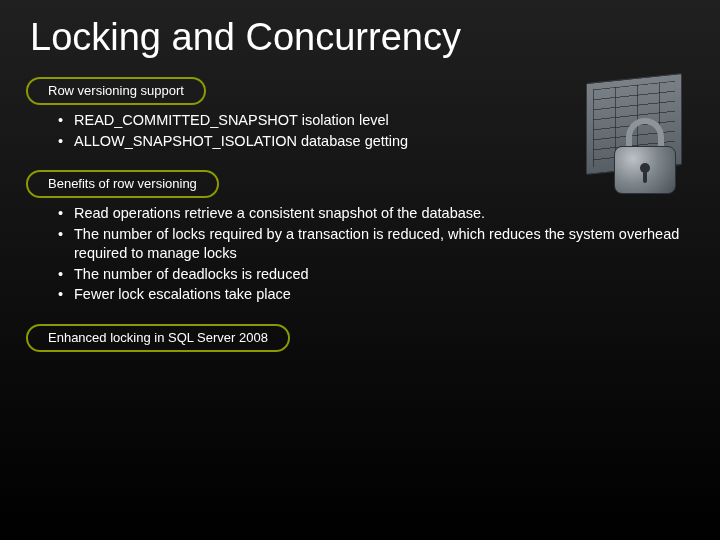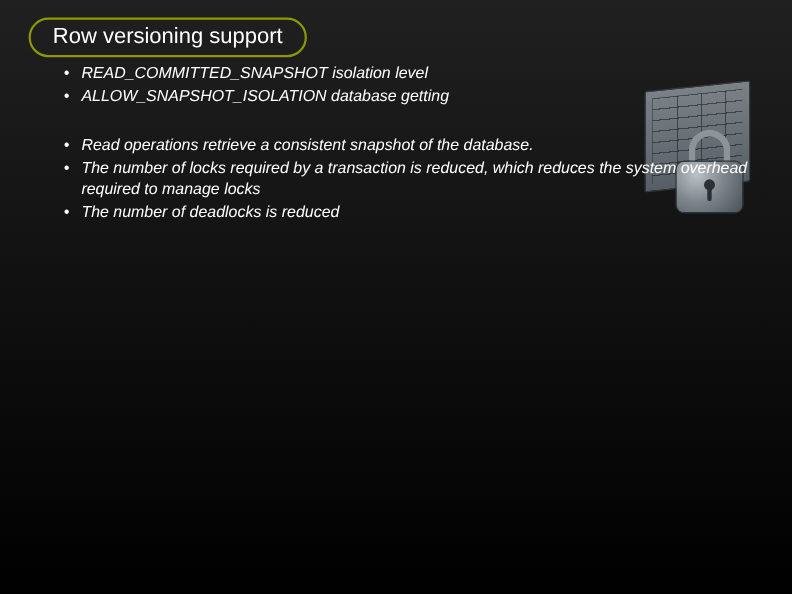--- a/index.html
+++ b/index.html
@@ -25,31 +25,30 @@
     letter-spacing: 0px;
   }
   .section {
     margin-bottom: 10px;
   }
   .section-header {
     display: inline-block;
     border: 2px solid #8a9a00;
     border-radius: 18px;
     padding: 4px 20px 5px 20px;
-    font-size: 20px;
+    font-size: 13px;
     font-weight: 400;
     color: #ffffff;
     margin-left: -4px;
   }
   .section-body {
     padding: 6px 10px 8px 28px;
   }
   .bullet-list {
     list-style: none;
-    font-style: italic;
   }
   .bullet-list li {
     position: relative;
     padding-left: 16px;
     font-size: 14.5px;
     line-height: 1.35;
     color: #ffffff;
     margin-bottom: 1px;
   }
   .bullet-list li::before {
@@ -160,36 +159,40 @@
   <div class="doc-sheet"></div>
   <div class="lock">
     <div class="lock-shackle"></div>
     <div class="lock-body">
       <div class="lock-hole"></div>
     </div>
   </div>
 </div>
 
 <div class="slide">
+  <h1 class="slide-title">Locking and Concurrency</h1>
 
   <div class="section">
     <div class="section-header">Row versioning support</div>
     <div class="section-body">
       <ul class="bullet-list">
         <li>READ_COMMITTED_SNAPSHOT isolation level</li>
         <li>ALLOW_SNAPSHOT_ISOLATION database getting</li>
       </ul>
     </div>
   </div>
 
   <div class="section">
+    <div class="section-header">Benefits of row versioning</div>
     <div class="section-body">
       <ul class="bullet-list">
         <li>Read operations retrieve a consistent snapshot of the database.</li>
         <li>The number of locks required by a transaction is reduced, which reduces the system overhead required to manage locks</li>
         <li>The number of deadlocks is reduced</li>
+        <li>Fewer lock escalations take place</li>
       </ul>
     </div>
   </div>
 
   <div class="section">
+    <div class="section-header">Enhanced locking in SQL Server 2008</div>
   </div>
 </div>
 
 </body></html>

